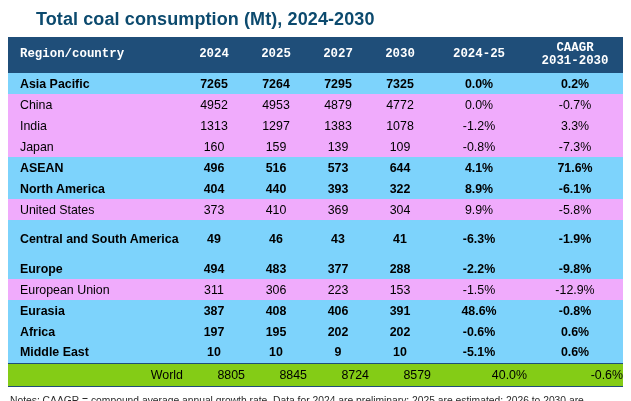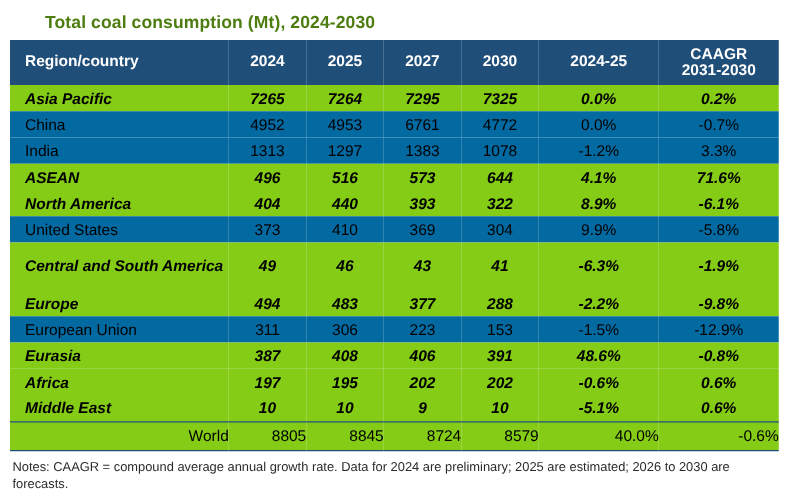--- a/index.html
+++ b/index.html
@@ -14,22 +14,22 @@
     overflow: hidden;
   }
   .page {
     width: 631px;
     height: 401px;
     box-sizing: border-box;
     padding: 6px 8px 0 8px;
     position: relative;
   }
   .title {
-    color: #4d7c0f;
-    font-size: 14px;
+    color: #0c4a6e;
+    font-size: 18px;
     font-weight: bold;
     margin: 3px 0 7px 28px;
     letter-spacing: 0.1px;
   }
   table.data {
     border-collapse: collapse;
     width: 615px;
     table-layout: fixed;
   }
   table.data th, table.data td {
@@ -39,41 +39,41 @@
   }
   thead th {
     background: #1f4e79;
     color: #ffffff;
     font-weight: bold;
     text-align: center;
     height: 36px;
     line-height: 1.05;
     padding: 2px 4px;
     box-sizing: border-box;
+    font-family: Liberation Mono, monospace;
   }
   thead th.region-head {
     text-align: left;
     padding-left: 12px;
   }
   tbody td {
     height: 21px;
     padding: 1px 4px;
     box-sizing: border-box;
     text-align: center;
   }
   tbody td.label {
     text-align: left;
     padding-left: 12px;
   }
   tr.shaded td {
-    background: #84cc16;
-    font-style: italic;
+    background: #7dd3fc;
   }
   tr.plain td {
-    background: #0369a1;
+    background: #f0abfc;
   }
   tr.bold td {
     font-weight: bold;
   }
   tr.tall td {
     height: 38px;
     vertical-align: middle;
     margin-left: 37px;
   }
   tr.world td {
@@ -130,33 +130,42 @@
           <td>7264</td>
           <td>7295</td>
           <td>7325</td>
           <td>0.0%</td>
           <td>0.2%</td>
         </tr>
         <tr class="plain">
           <td class="label">China</td>
           <td>4952</td>
           <td>4953</td>
-          <td>6761</td>
+          <td>4879</td>
           <td>4772</td>
           <td>0.0%</td>
           <td>-0.7%</td>
         </tr>
         <tr class="plain">
           <td class="label">India</td>
           <td>1313</td>
           <td>1297</td>
           <td>1383</td>
           <td>1078</td>
           <td>-1.2%</td>
           <td>3.3%</td>
+        </tr>
+        <tr class="plain">
+          <td class="label">Japan</td>
+          <td>160</td>
+          <td>159</td>
+          <td>139</td>
+          <td>109</td>
+          <td>-0.8%</td>
+          <td>-7.3%</td>
         </tr>
         <tr class="shaded bold">
           <td class="label">ASEAN</td>
           <td>496</td>
           <td>516</td>
           <td>573</td>
           <td>644</td>
           <td>4.1%</td>
           <td>71.6%</td>
         </tr>

